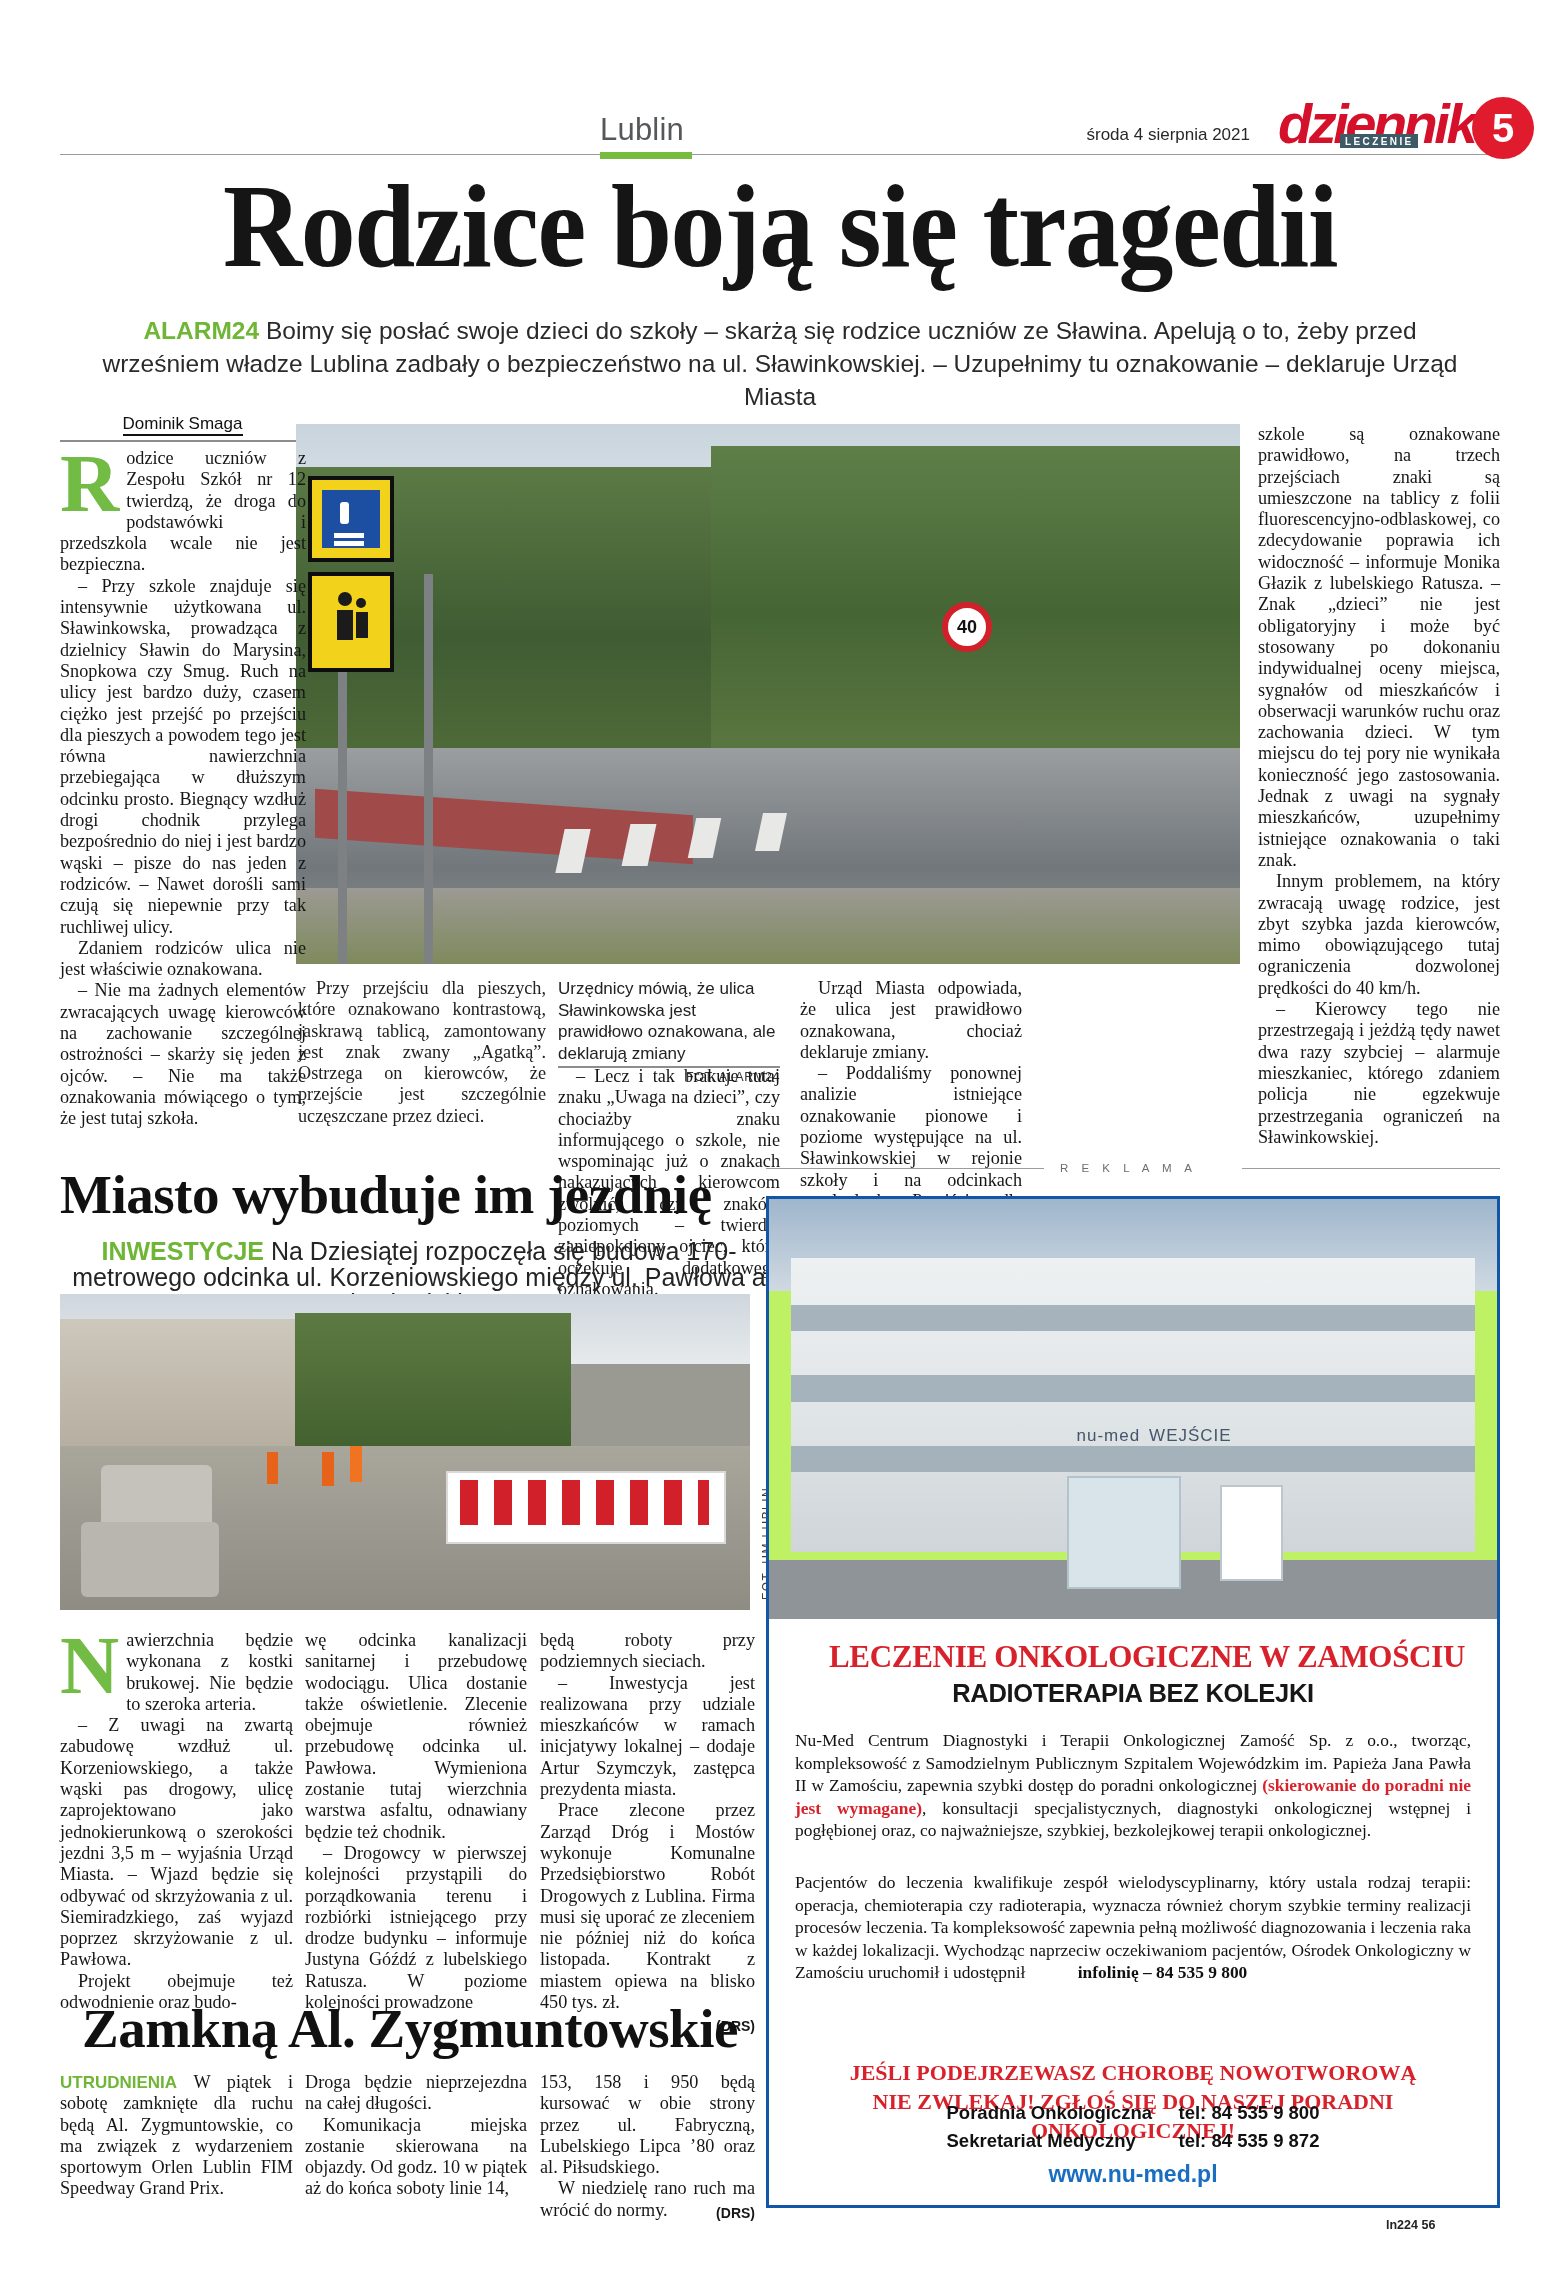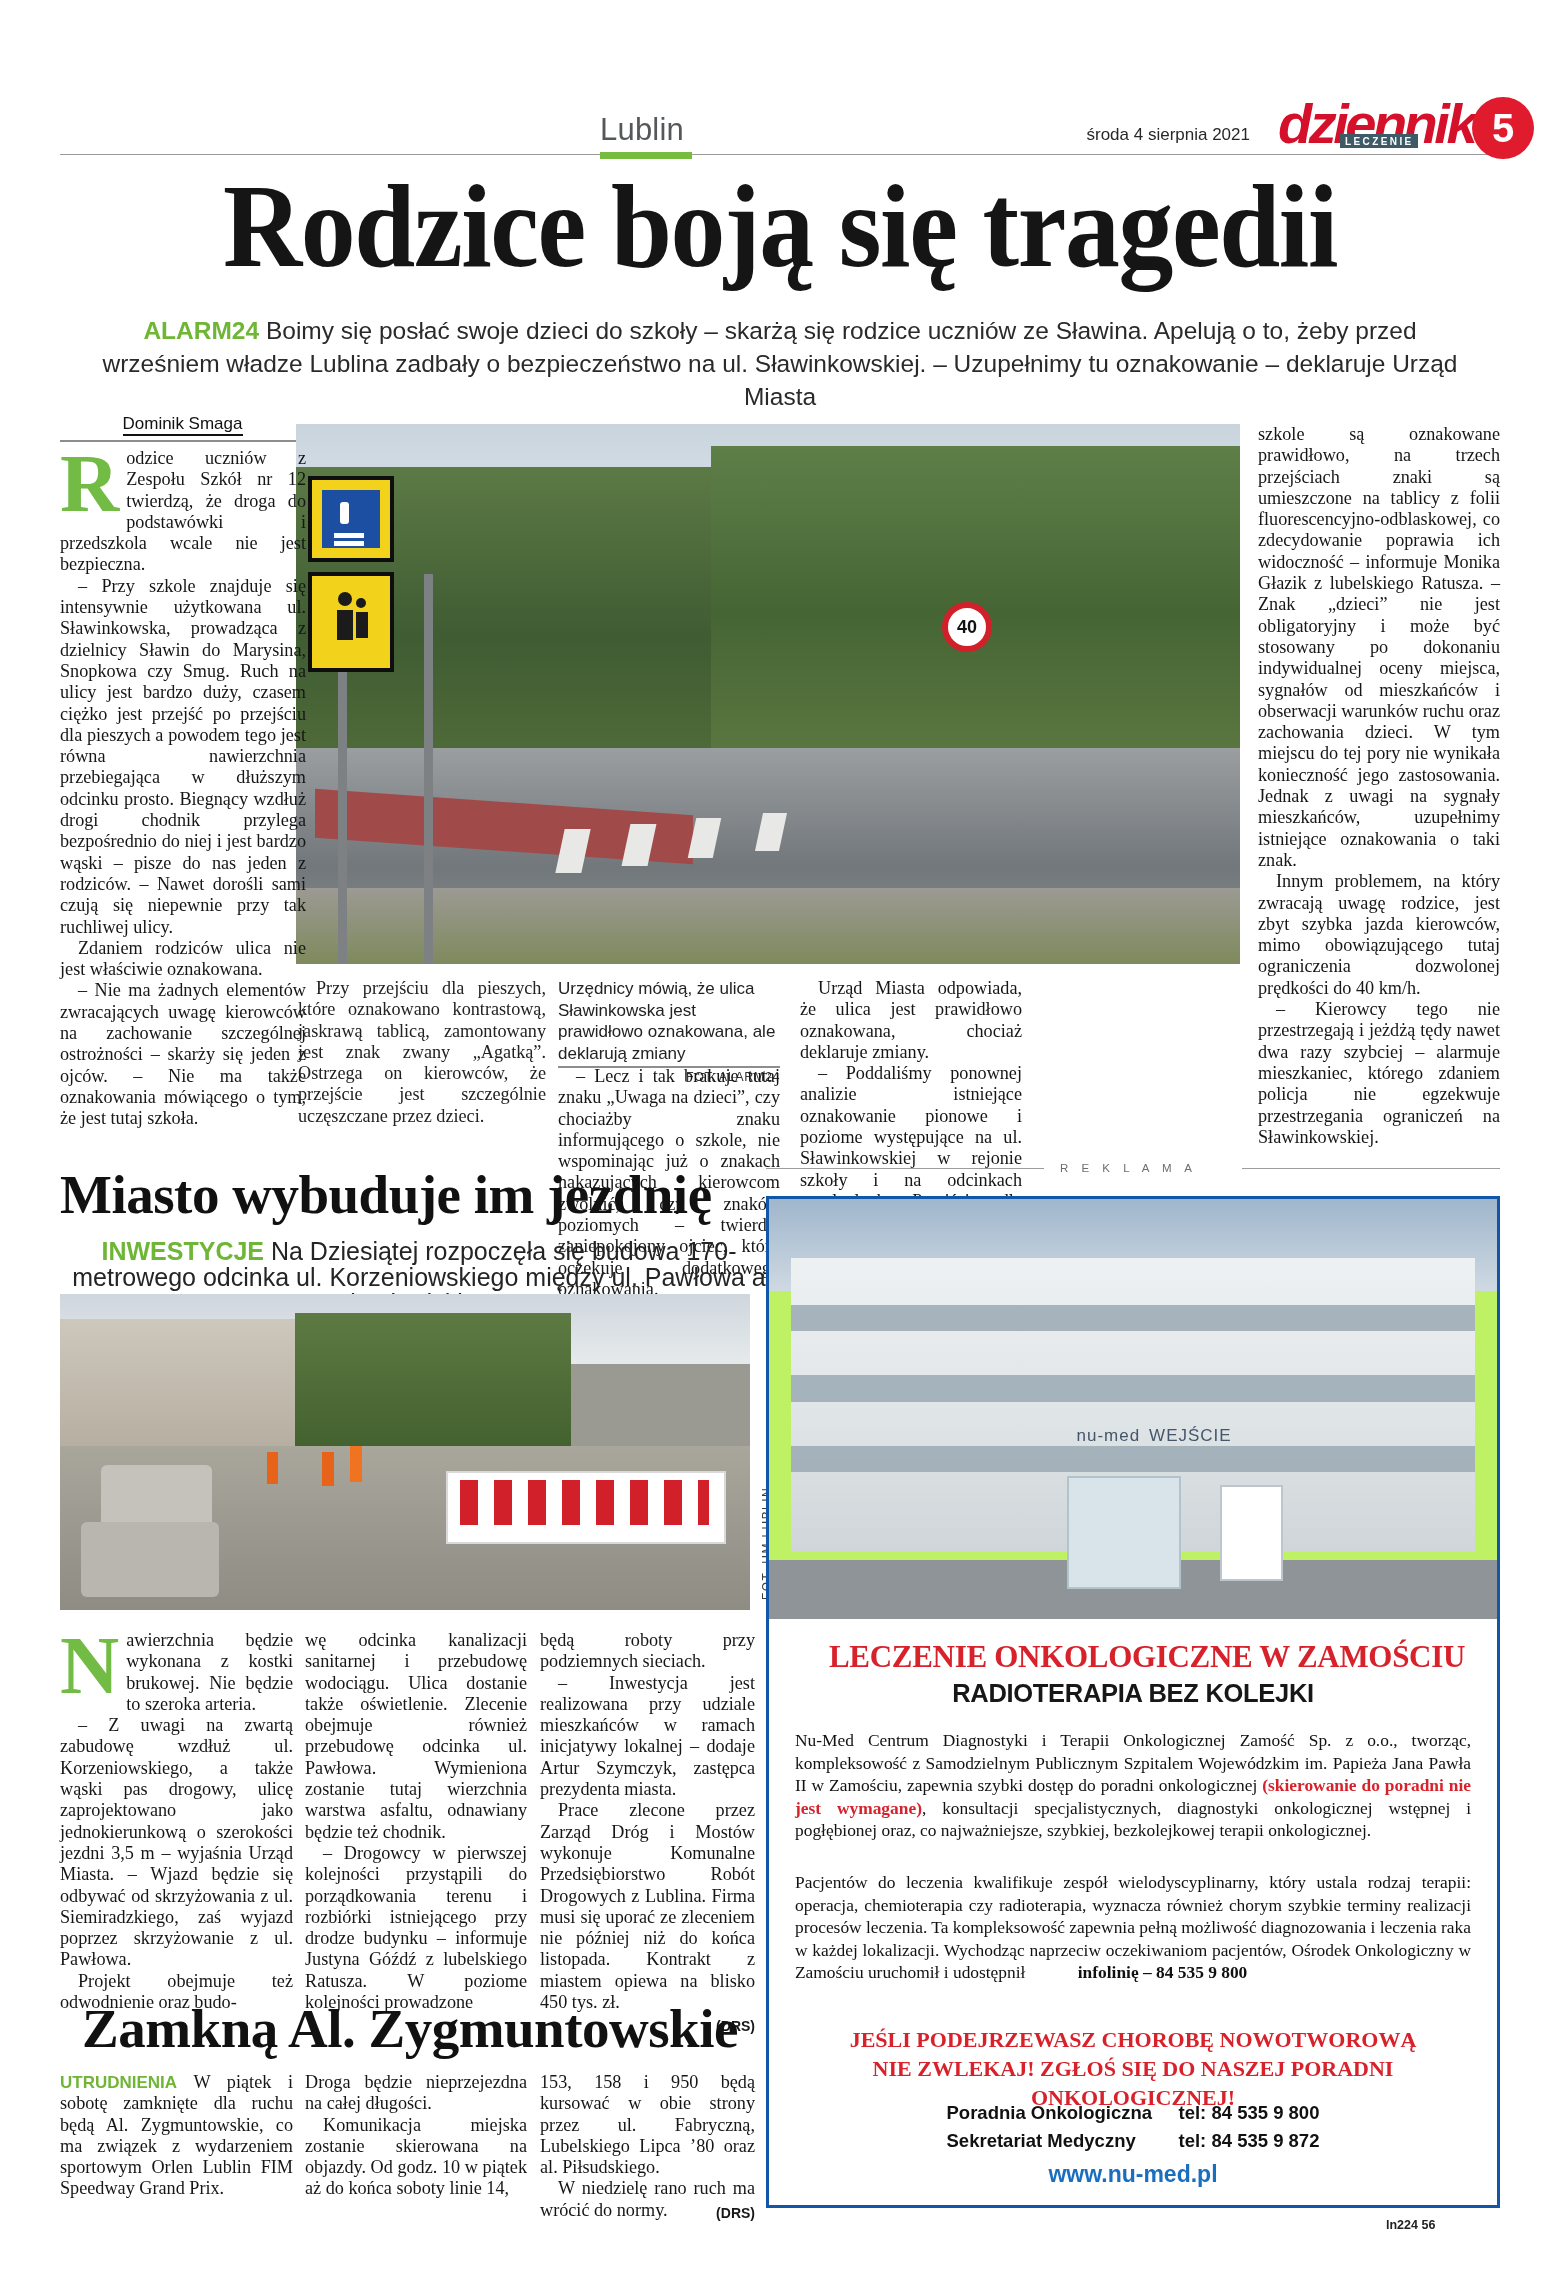--- a/index.html
+++ b/index.html
@@ -92,21 +92,21 @@
   .ad-brand span{font-weight:400;font-size:17px;color:#46566a;margin-left:9px;letter-spacing:1px;}
   .ad-h1{position:absolute;left:0;right:0;top:440px;text-align:center;
       font-family:Liberation Serif, serif;font-weight:700;font-size:31px;color:#d8222b;letter-spacing:-.3px;padding-left:28px;}
   .ad-h2{position:absolute;left:0;right:0;top:480px;text-align:center;
       font-family:"Liberation Sans",sans-serif;font-weight:700;font-size:25.5px;color:#171717;letter-spacing:-.3px;}
   .ad-body{position:absolute;left:26px;right:26px;font-family:"Liberation Serif",serif;
       font-size:17.4px;line-height:22.6px;text-align:justify;color:#111;}
   .ad-body .red{color:#d8222b;font-weight:700;}
   .ad-body b{font-weight:700;margin-left:48px;}
   .ad-cta{position:absolute;left:0;right:0;text-align:center;
-      font-family:"Liberation Serif",serif;font-weight:700;font-size:22px;line-height:29px;color:#d8222b;}
+      font-family:"Liberation Serif",serif;font-weight:700;font-size:22px;line-height:29px;color:#d8222b;margin-top:33px;}
   .ad-tel{position:absolute;left:0;right:0;text-align:center;
       font-family:"Liberation Sans",sans-serif;font-weight:700;font-size:18.5px;line-height:28px;color:#111;}
   .ad-tel .lbl{display:inline-block;width:232px;text-align:left;}
   .ad-url{position:absolute;left:0;right:0;text-align:center;
       font-family:"Liberation Sans",sans-serif;font-weight:700;font-size:23px;color:#1a6ec0;}
   .ad-code{position:absolute;left:1386px;top:2218px;font-family:"Liberation Sans",sans-serif;
       font-weight:700;font-size:12.5px;color:#222;}
 
   
   .sign-y{position:absolute;background:#f2d21a;border:4px solid #0e0e0e;}

